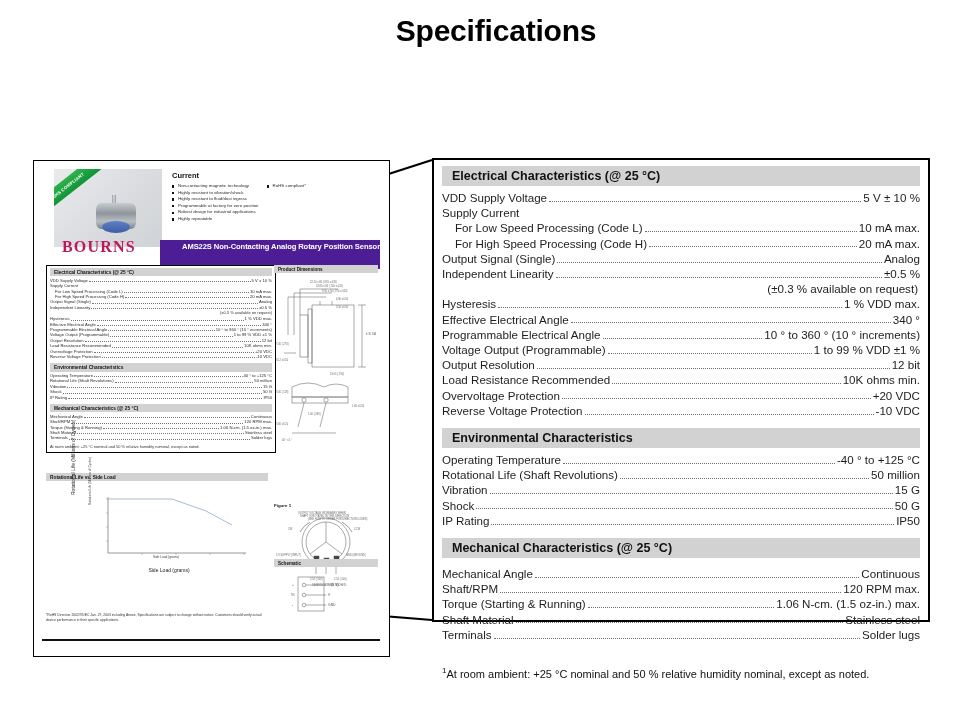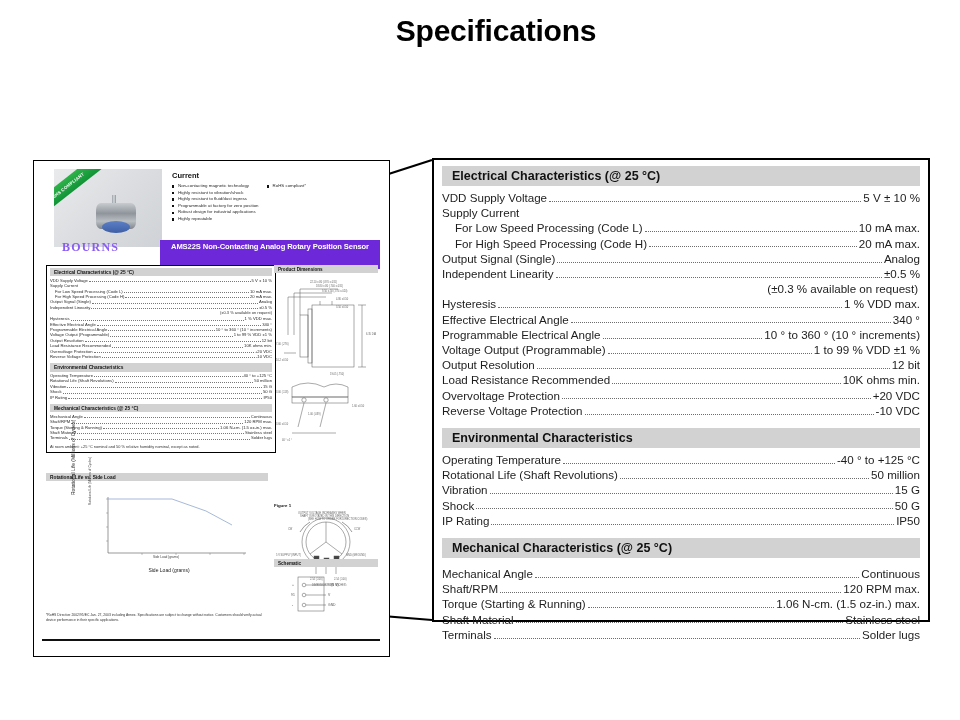--- a/index.html
+++ b/index.html
@@ -63,26 +63,26 @@
   .ds-feat-cols li{
     font-size:4.4px;color:#2a2a2a;line-height:6.6px;white-space:nowrap;
     padding-left:6px;position:relative;
   }
   .ds-feat-cols li:before{
     content:"";position:absolute;left:0;top:2.2px;width:2.4px;height:2.4px;background:#111;
   }
 
   .ds-logo{
     position:absolute;left:28px;top:79px;width:90px;height:14px;
-    font-size:12px;font-weight:bold;letter-spacing:1.2px;color:#8b5cf6;
+    font-size:16px;font-weight:bold;letter-spacing:1.2px;color:#be185d;
     font-family:"Liberation Serif", serif;line-height:14px;
   }
   .ds-banner{
-    position:absolute;left:126px;top:79px;width:220px;height:29px;background:#6d28d9;
-    color:#fff;font-size:7.6px;font-weight:bold;line-height:13px;text-align:center;
+    position:absolute;left:126px;top:79px;width:220px;height:29px;background:#4c1d95;
+    color:#fff;font-size:7.6px;font-weight:bold;line-height:13px;text-align:right;
     letter-spacing:-0.1px;
   }
 
   
   .ds-spec{position:absolute;left:12px;top:104px;width:222px;}
   .ds-spec.boxed{border:1.6px solid #000;padding:2px 3px 3px 3px;background:#fff;}
   .ds-hdr{
     background:#d2d2d2;font-size:4.8px;font-weight:bold;color:#111;
     padding:1.6px 4px;margin-bottom:1.5px;
   }
@@ -618,16 +618,19 @@
           <span class="val">Stainless steel</span>
         </div>
         <div class="row">
           <span class="lbl">Terminals</span>
           <span class="dots"></span>
           <span class="val">Solder lugs</span>
         </div>
       </div>
     </div>
 
+    <div class="panel-foot">
+      <sup>1</sup><span>At room ambient: +25 °C nominal and 50 % relative humidity nominal, except as noted.</span>
+    </div>
 
   </div>
 
 </div>
 
 </body></html>

